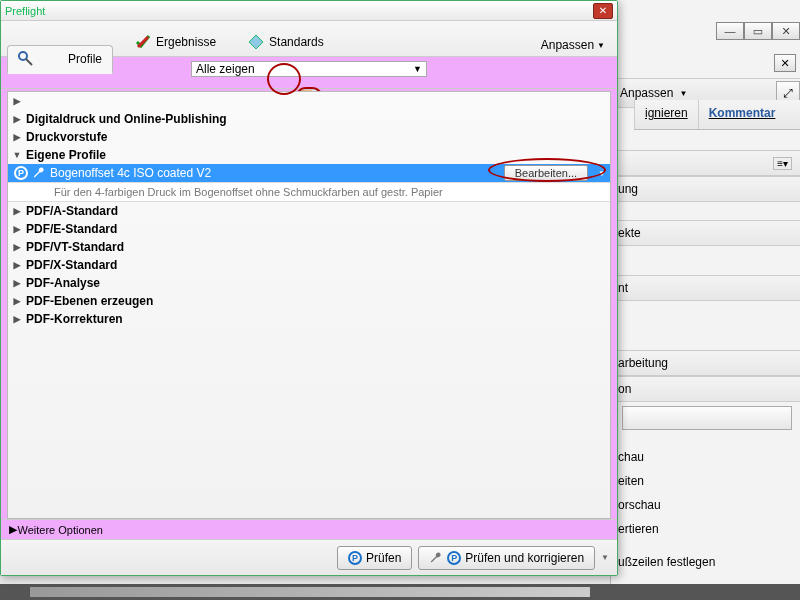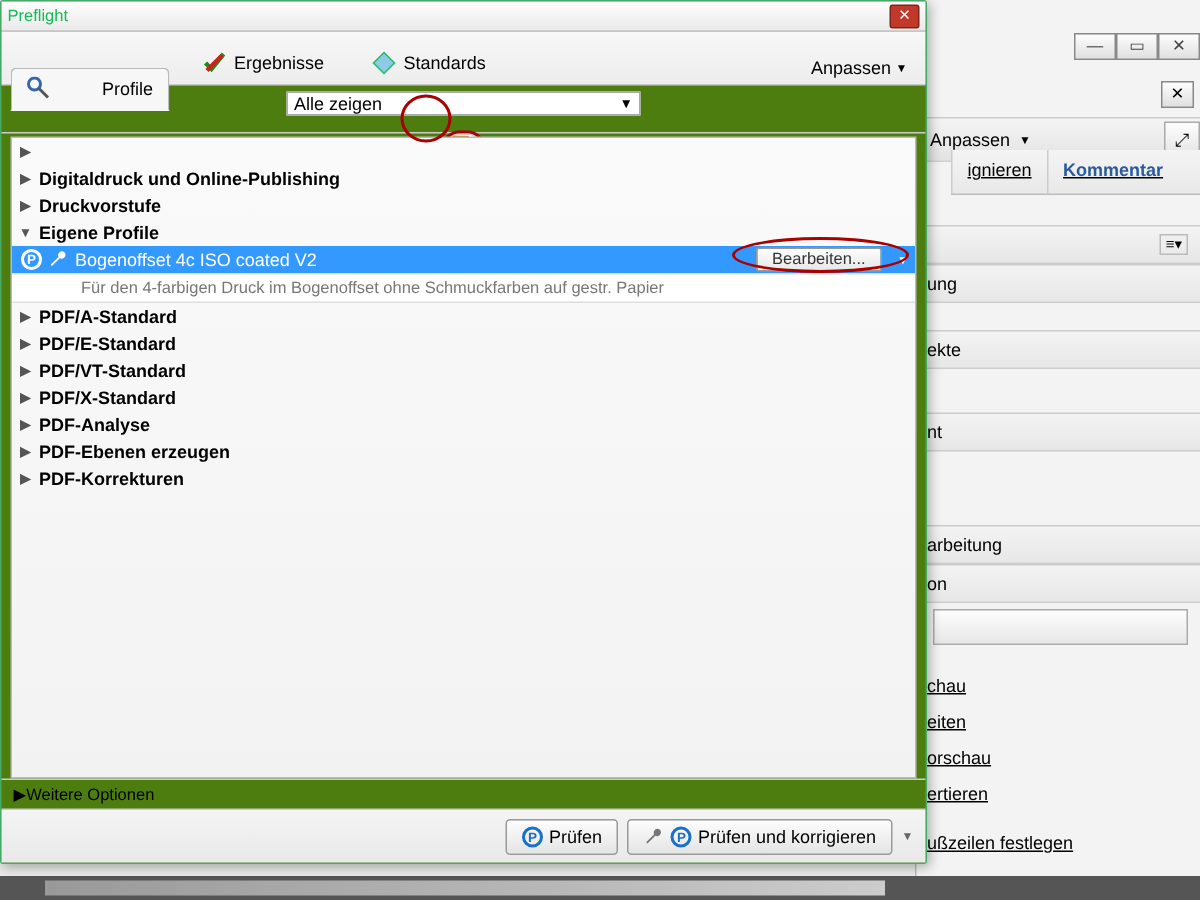--- a/index.html
+++ b/index.html
@@ -10,26 +10,26 @@
 .bg-winbtns { position: absolute; right: 0; top: 22px; display: flex; }
 .bg-winbtns div { width: 28px; height: 18px; border: 1px solid #888; background: linear-gradient(#fdfdfd,#e0e0e0); font-size: 11px; text-align: center; line-height: 16px; color: #444; }
 .bg-xbtn { position: absolute; right: 4px; top: 54px; width: 22px; height: 18px; border: 1px solid #888; background: linear-gradient(#fdfdfd,#e0e0e0); font-size: 11px; text-align: center; line-height: 16px; }
 .bg-toolbar2 { position: absolute; right: 0; top: 78px; width: 190px; height: 30px; background: linear-gradient(#f4f4f4,#e3e3e3); border-top: 1px solid #ccc; border-bottom: 1px solid #ccc; display:flex; align-items:center; gap:6px; padding-left:10px;}
 .bg-toolbar2 span { font-size: 12px; }
 .bg-fullscreen { width: 24px; height: 24px; border: 1px solid #aaa; background: linear-gradient(#fdfdfd,#e4e4e4); display:flex; align-items:center; justify-content:center; font-size:12px; }
 .bg-tabs { position: absolute; right: 0; top: 100px; width: 166px; height: 30px; background: linear-gradient(#f4f4f4,#e8e8e8); border-bottom: 1px solid #bbb; display:flex; font-size:12px;text-decoration:underline;}
 .bg-tabs div { padding: 6px 10px; border-left:1px solid #ccc;}
 .bg-section { position: absolute; right: 0; width: 190px; background: linear-gradient(#f3f3f3,#e7e7e7); border-top:1px solid #ccc; border-bottom:1px solid #ccc; height:26px; font-size:12px; padding:5px 8px; display:flex; align-items:center; }
 .bg-section-menu { margin-left:auto; font-size:10px; border:1px solid #bbb; padding:0 3px; }
-.bg-plain { position: absolute; right:0; width:190px; font-size:12px; padding:6px 8px;text-decoration:underline; }
+.bg-plain { position: absolute; right:0; width:190px; font-size:12px; padding:6px 8px; }
 .bg-bottom { position:absolute; bottom:0; left:0; width:800px; height:16px; background:#555;}
 .bg-bottom-inner{ position:absolute; bottom:3px; left:30px; width:560px; height:10px; background:linear-gradient(90deg,#999,#ccc);}
 
 
-.dlg { position: absolute; left: 0; top: 0; width: 618px; height: 576px; background: #4d7c0f; border: 1px solid #4a6; border-radius: 2px; box-shadow: 2px 2px 8px rgba(0,0,0,.3); display:flex; flex-direction:column;}
+.dlg { position: absolute; left: 0; top: 0; width: 618px; height: 576px; background: #f0abfc; border: 1px solid #4a6; border-radius: 2px; box-shadow: 2px 2px 8px rgba(0,0,0,.3); display:flex; flex-direction:column;}
 .dlg-title { height: 20px; background: linear-gradient(#fefefe,#eaeaea); border-bottom: 1px solid #ccc; display: flex; align-items:center; padding: 0 4px; font-size: 11px; color: #1b5; }
 .dlg-title .close { margin-left: auto; width: 20px; height: 16px; background: #c0392b; color: #fff; text-align: center; font-size: 10px; line-height: 14px; border:1px solid #802418; border-radius:2px;}
 
 .dlg-tabs { height: 36px; display: flex; align-items: end; padding: 0 6px; background: linear-gradient(#f7f7f7,#ededed); gap: 12px; border-bottom: 1px solid #ccc;}
 .dlg-tab { padding: 5px 10px 6px; font-size: 12px; display: flex; align-items: center; gap: 5px; border-radius: 4px 4px 0 0;}
 .dlg-tab.active { background: #f7f7f7; border: 1px solid #bbb; border-bottom: 1px solid #f7f7f7; position: relative; top:18px;gap:34px;}
 .dlg-tabs .spacer { flex:1; }
 .optionen { font-size: 12px; padding: 4px 6px; display:flex; align-items:center; gap:3px;}
 .ico { display:inline-block; width:16px; height:16px; }
 

